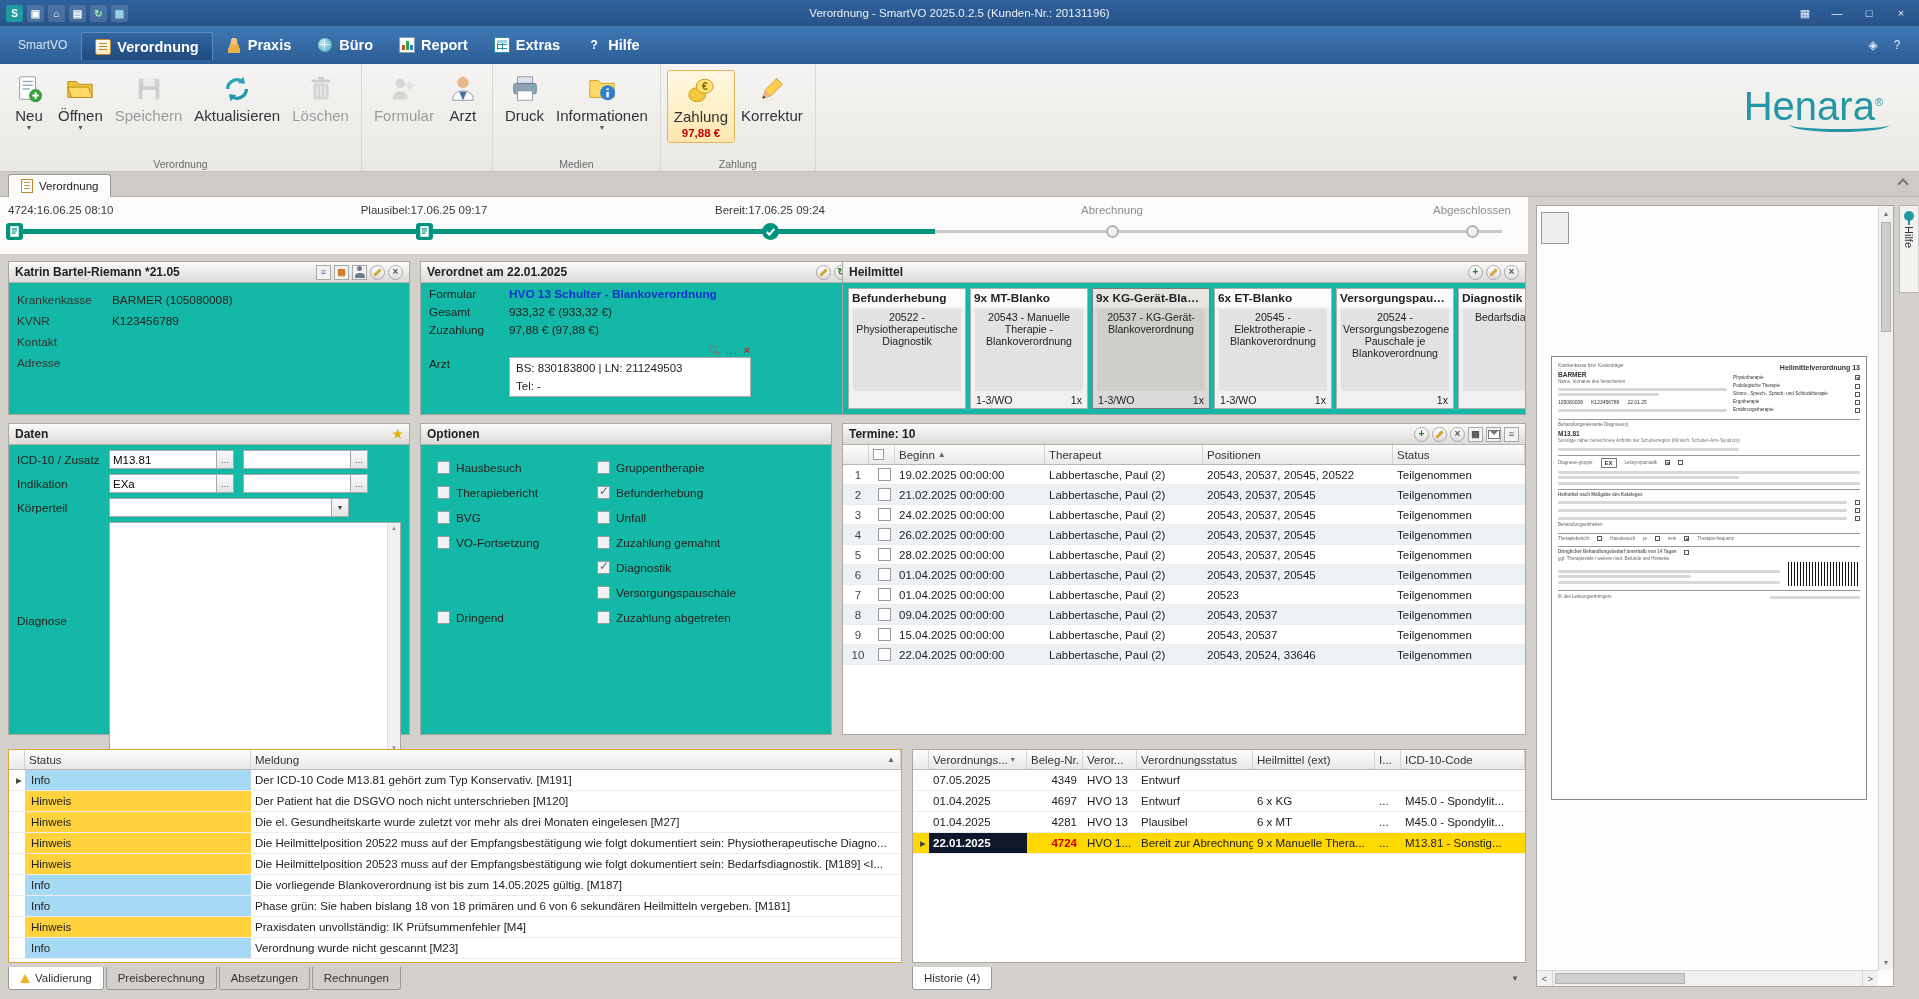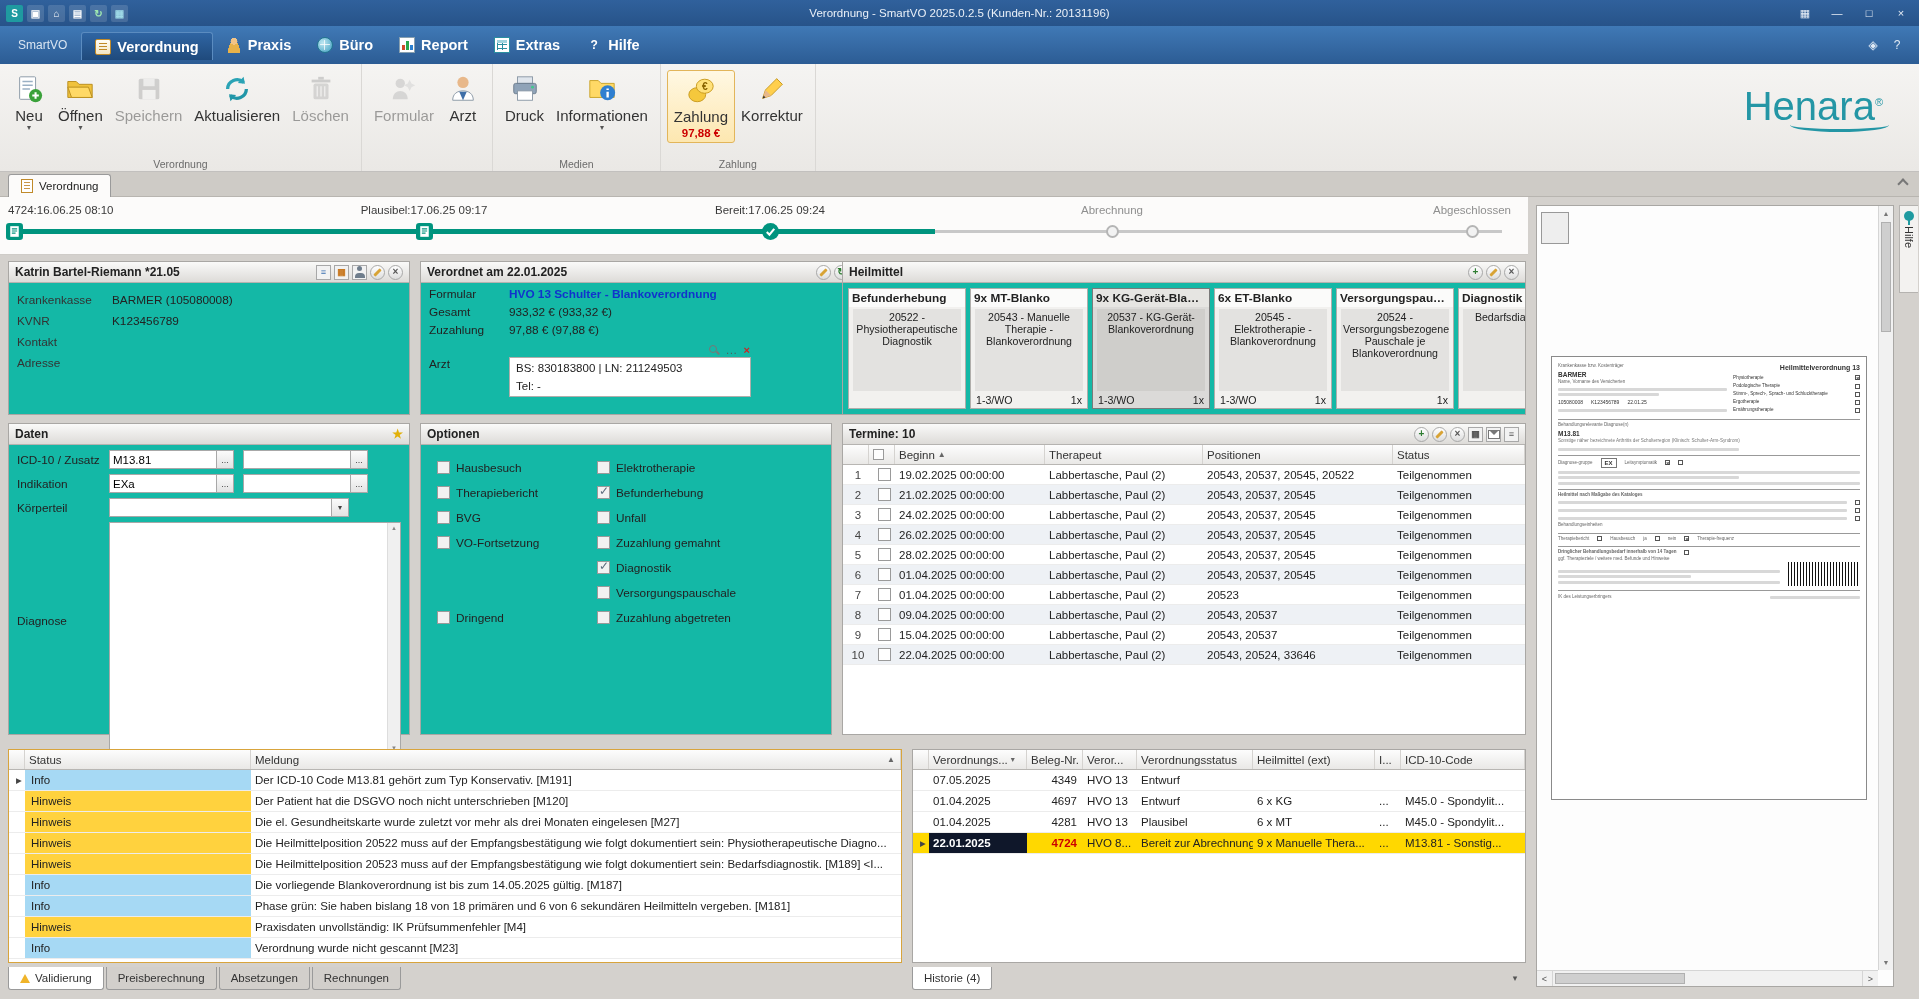--- a/index.html
+++ b/index.html
@@ -635,21 +635,21 @@
       </div>
     <div class="opt-rows">
 
         <div class="opt-row">
           <span class="opt">
             <span class="cb"></span>
             <span>Hausbesuch</span>
           </span>
           <span class="opt">
             <span class="cb"></span>
-            <span>Elektrotherapie</span>
+            <span>Gruppentherapie</span>
           </span>
         </div>
 
         <div class="opt-row">
           <span class="opt">
             <span class="cb"></span>
             <span>Therapiebericht</span>
           </span>
           <span class="opt checked">
             <span class="cb"></span>
@@ -968,21 +968,21 @@
           <span>Plausibel</span>
           <span>6 x MT</span>
           <span>...</span>
           <span>M45.0 - Spondylit...</span>
         </div>
 
         <div class="trow h-grid h-row selected" style="height:21px">
           <span class="gut">▸</span>
           <span class="c-datum">22.01.2025</span>
           <span class="c-beleg">4724</span>
-          <span>HVO 8...</span>
+          <span>HVO 1...</span>
           <span>Bereit zur Abrechnung</span>
           <span>9 x Manuelle Thera...</span>
           <span>...</span>
           <span>M13.81 - Sonstig...</span>
         </div>
       </div>
   </div>
 
   <div id="btabs">
 

